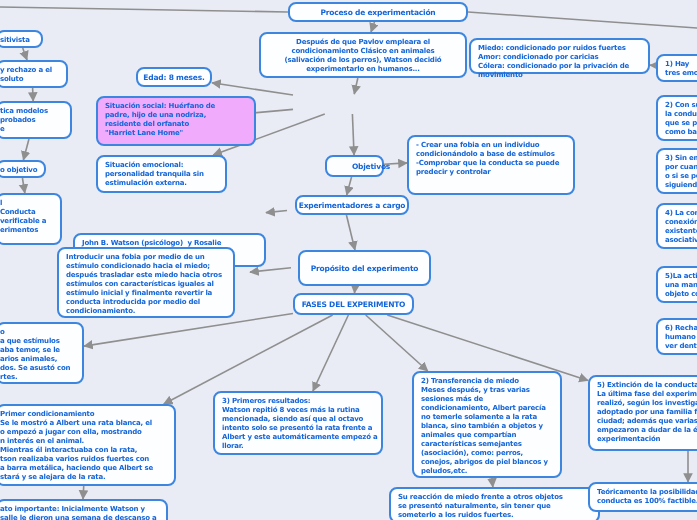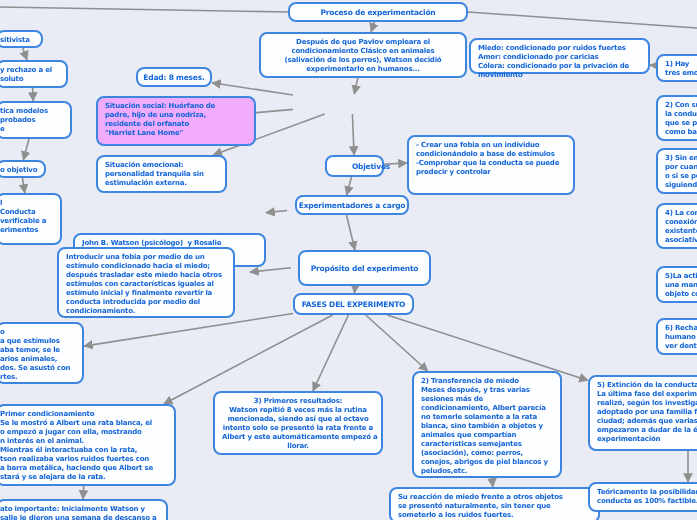--- a/index.html
+++ b/index.html
@@ -107,21 +107,21 @@
     <div class="node cutL" style="left: -4px; top: 404px; width: 180px; height: 82px; border-color: rgb(60, 134, 224); background: rgb(253, 254, 255); color: rgb(20, 101, 216);">Primer condicionamiento
 Se le mostró a Albert una rata blanca, el
 o empezó a jugar con ella, mostrando
 n interés en el animal.
 Mientras él interactuaba con la rata,
 tson realizaba varios ruidos fuertes con
 a barra metálica, haciendo que Albert se
 stará y se alejara de la rata.</div>
     <div class="node cutL" style="left: -4px; top: 499px; width: 172px; height: 36px; border-color: rgb(60, 134, 224); background: rgb(253, 254, 255); color: rgb(20, 101, 216);">ato importante: Inicialmente Watson y
 salle le dieron una semana de descanso a</div>
-    <div class="node" style="left: 213px; top: 391px; width: 170px; height: 64px; border-color: rgb(60, 134, 224); background: rgb(253, 254, 255); color: rgb(20, 101, 216); text-align: center;">3) Primeros resultados:
+    <div class="node" style="left: 213px; top: 391px; width: 170px; height: 64px; border-color: rgb(60, 134, 224); background: rgb(253, 254, 255); color: rgb(20, 101, 216);">3) Primeros resultados:
 Watson repitió 8 veces más la rutina
 mencionada, siendo así que al octavo
 intento solo se presentó la rata frente a
 Albert y este automáticamente empezó a
 llorar.</div>
     <div class="node" style="left: 412px; top: 371px; width: 150px; height: 107px; border-color: rgb(60, 134, 224); background: rgb(253, 254, 255); color: rgb(20, 101, 216);">2) Transferencia de miedo
 Meses después, y tras varias
 sesiones más de
 condicionamiento, Albert parecía
 no temerle solamente a la rata

